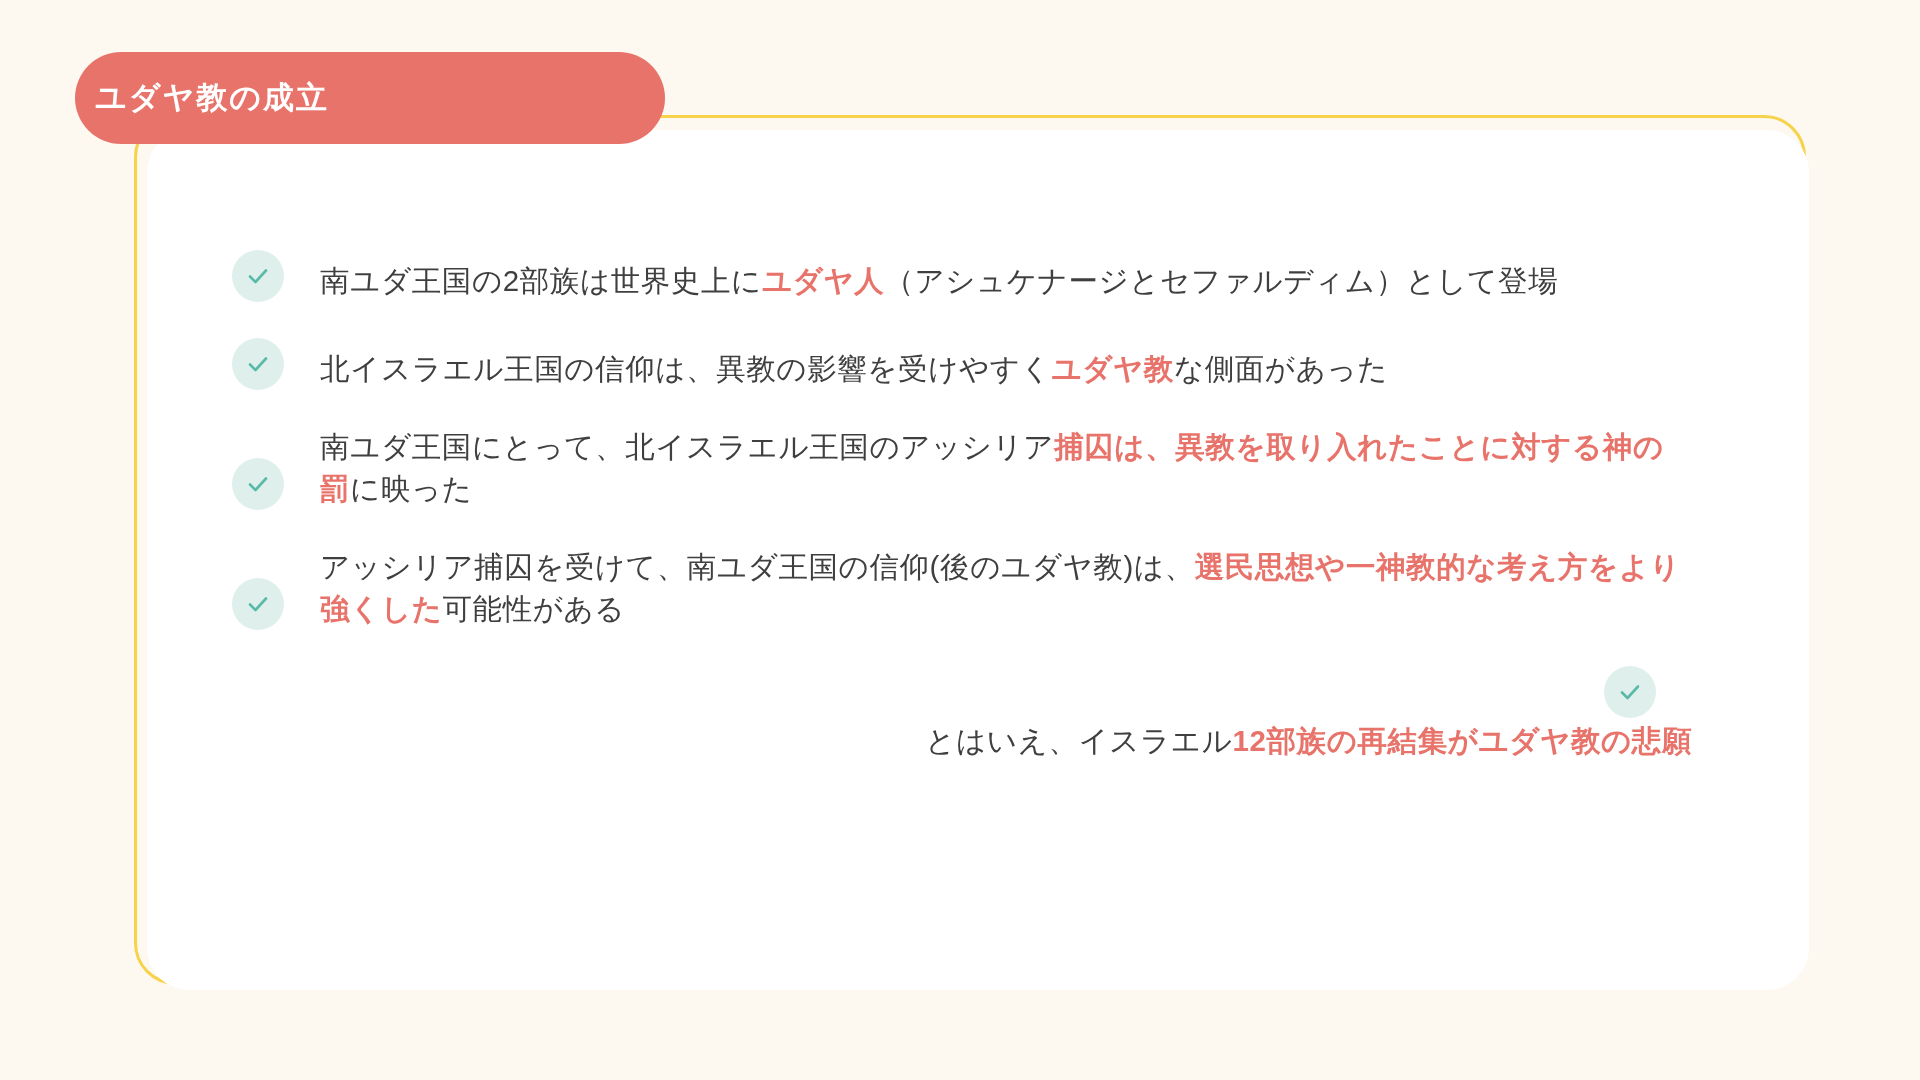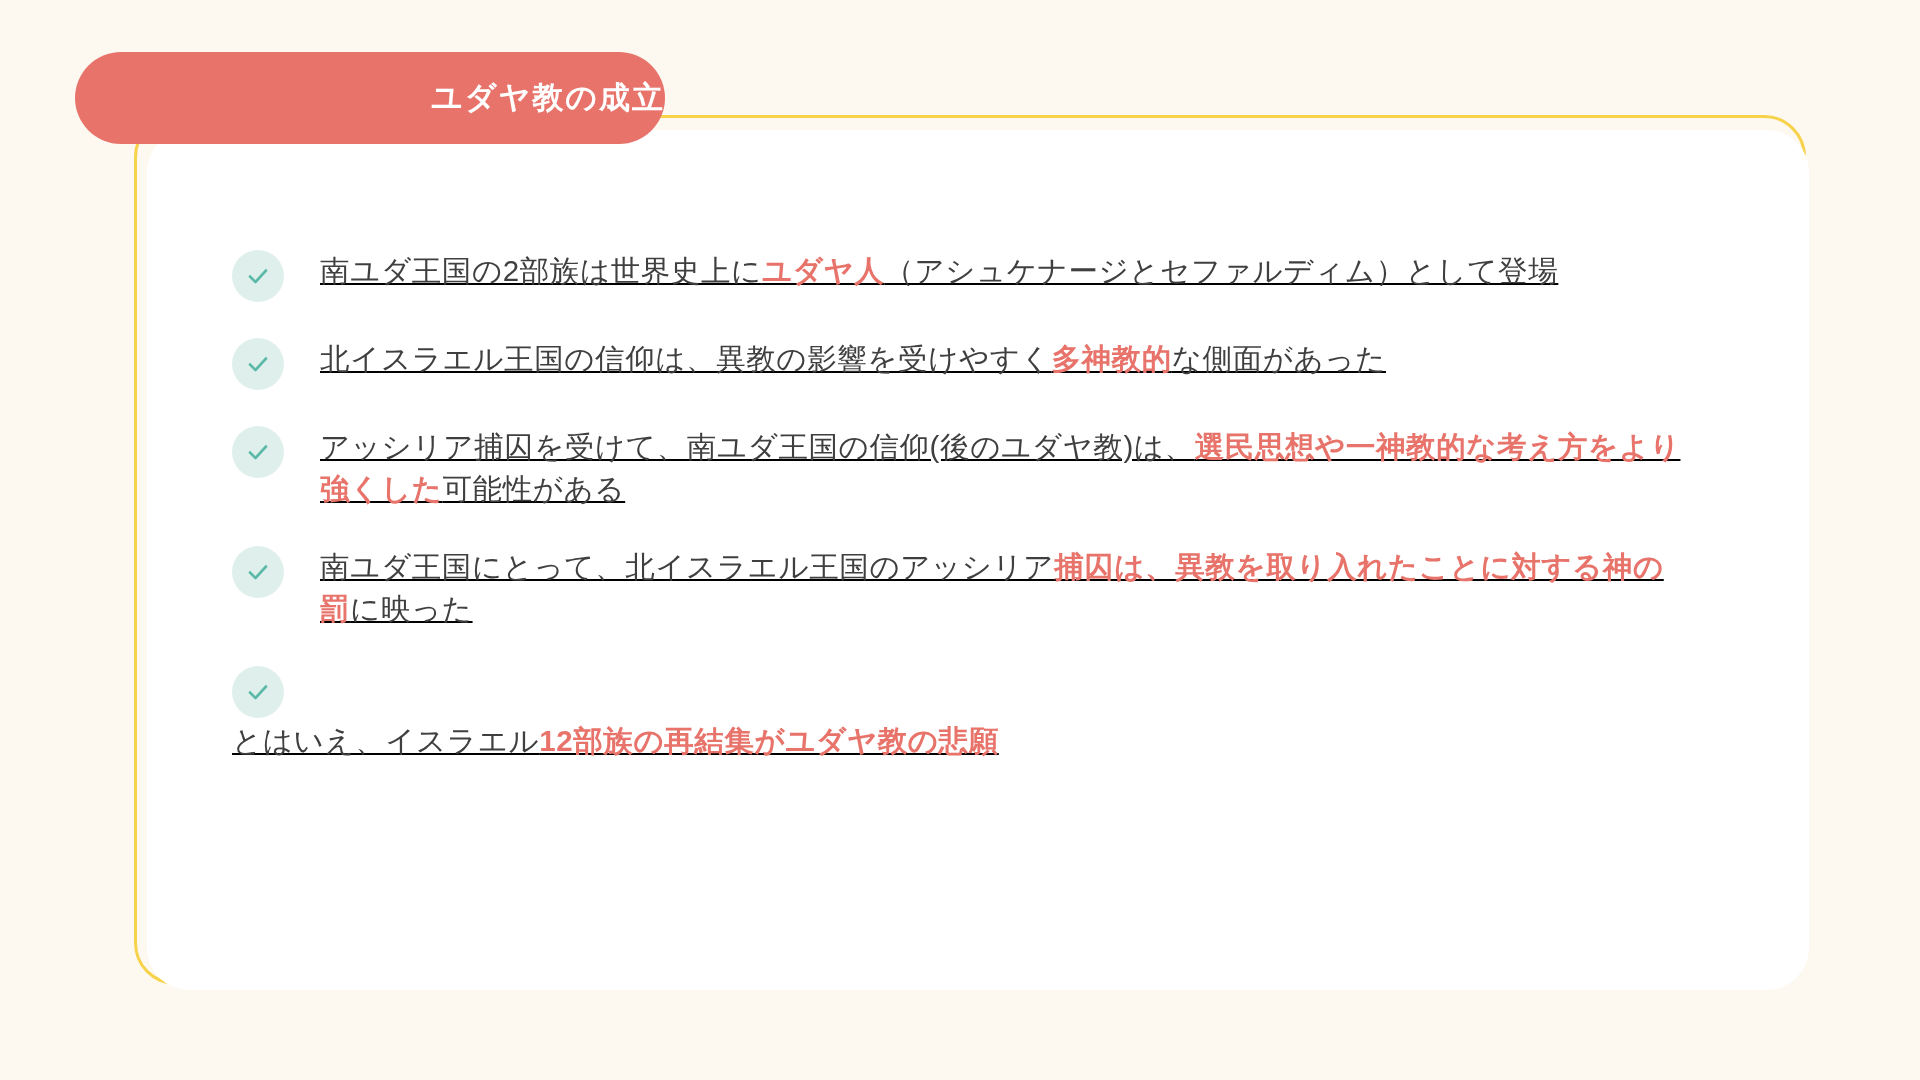--- a/index.html
+++ b/index.html
@@ -63,21 +63,21 @@
     position: absolute;
     left: 75px;
     top: 52px;
     width: 590px;
     height: 92px;
     background: #e8736a;
     border-radius: 46px;
     z-index: 4;
     display: flex;
     align-items: center;
-    justify-content: flex-end;
+    justify-content: flex-start;
     box-sizing: border-box;
   }
   .title-pill .title-text {
     color: #ffffff;
     font-size: 31px;
     font-weight: bold;
     letter-spacing: 2px;
     white-space: nowrap;
     padding-left: 20px;
   }
@@ -85,23 +85,22 @@
   .list {
     position: absolute;
     left: 232px;
     top: 248px;
     width: 1460px;
     z-index: 5;
   }
 
   .item {
     display: flex;
-    align-items: flex-start;
+    align-items: flex-end;
     margin-bottom: 34px;
-    text-decoration: underline;
   }
   .item:last-child { margin-bottom: 0; flex-direction: column; }
 
   .check-badge {
     flex: 0 0 auto;
     width: 52px;
     height: 52px;
     border-radius: 50%;
     background: #dff0ec;
     display: flex;
@@ -151,44 +150,44 @@
       <div class="item-text">南ユダ王国の2部族は世界史上に<b>ユダヤ人</b>（アシュケナージとセファルディム）として登場</div>
     </div>
 
 
     <div class="item">
       <span class="check-badge">
         <svg width="26" height="26" viewBox="0 0 26 26" aria-hidden="true">
           <path d="M5 13.5 L10.5 19 L21 7.5" fill="none" stroke="#5bb9a8" stroke-width="2.6" stroke-linecap="round" stroke-linejoin="round"></path>
         </svg>
       </span>
-      <div class="item-text">北イスラエル王国の信仰は、異教の影響を受けやすく<b>多神教的</b>な側面があった</div>
+      <div class="item-text">北イスラエル王国の信仰は、異教の影響を受けやすく<b>ユダヤ教</b>な側面があった</div>
+    </div>
+
+    <div class="item">
+      <span class="check-badge">
+        <svg width="26" height="26" viewBox="0 0 26 26" aria-hidden="true">
+          <path d="M5 13.5 L10.5 19 L21 7.5" fill="none" stroke="#5bb9a8" stroke-width="2.6" stroke-linecap="round" stroke-linejoin="round"></path>
+        </svg>
+      </span>
+      <div class="item-text">南ユダ王国にとって、北イスラエル王国のアッシリア<b>捕囚は、異教を取り入れたことに対する神の罰</b>に映った</div>
     </div>
 
     <div class="item">
       <span class="check-badge">
         <svg width="26" height="26" viewBox="0 0 26 26" aria-hidden="true">
           <path d="M5 13.5 L10.5 19 L21 7.5" fill="none" stroke="#5bb9a8" stroke-width="2.6" stroke-linecap="round" stroke-linejoin="round"></path>
         </svg>
       </span>
       <div class="item-text">アッシリア捕囚を受けて、南ユダ王国の信仰(後のユダヤ教)は、<b>選民思想や一神教的な考え方をより強くした</b>可能性がある</div>
     </div>
 
     <div class="item">
       <span class="check-badge">
         <svg width="26" height="26" viewBox="0 0 26 26" aria-hidden="true">
           <path d="M5 13.5 L10.5 19 L21 7.5" fill="none" stroke="#5bb9a8" stroke-width="2.6" stroke-linecap="round" stroke-linejoin="round"></path>
         </svg>
       </span>
-      <div class="item-text">南ユダ王国にとって、北イスラエル王国のアッシリア<b>捕囚は、異教を取り入れたことに対する神の罰</b>に映った</div>
-    </div>
-
-    <div class="item">
-      <span class="check-badge">
-        <svg width="26" height="26" viewBox="0 0 26 26" aria-hidden="true">
-          <path d="M5 13.5 L10.5 19 L21 7.5" fill="none" stroke="#5bb9a8" stroke-width="2.6" stroke-linecap="round" stroke-linejoin="round"></path>
-        </svg>
-      </span>
       <div class="item-text">とはいえ、イスラエル<b>12部族の再結集がユダヤ教の悲願</b></div>
     </div>
 
   </div>
 </div>
 
 </body></html>

